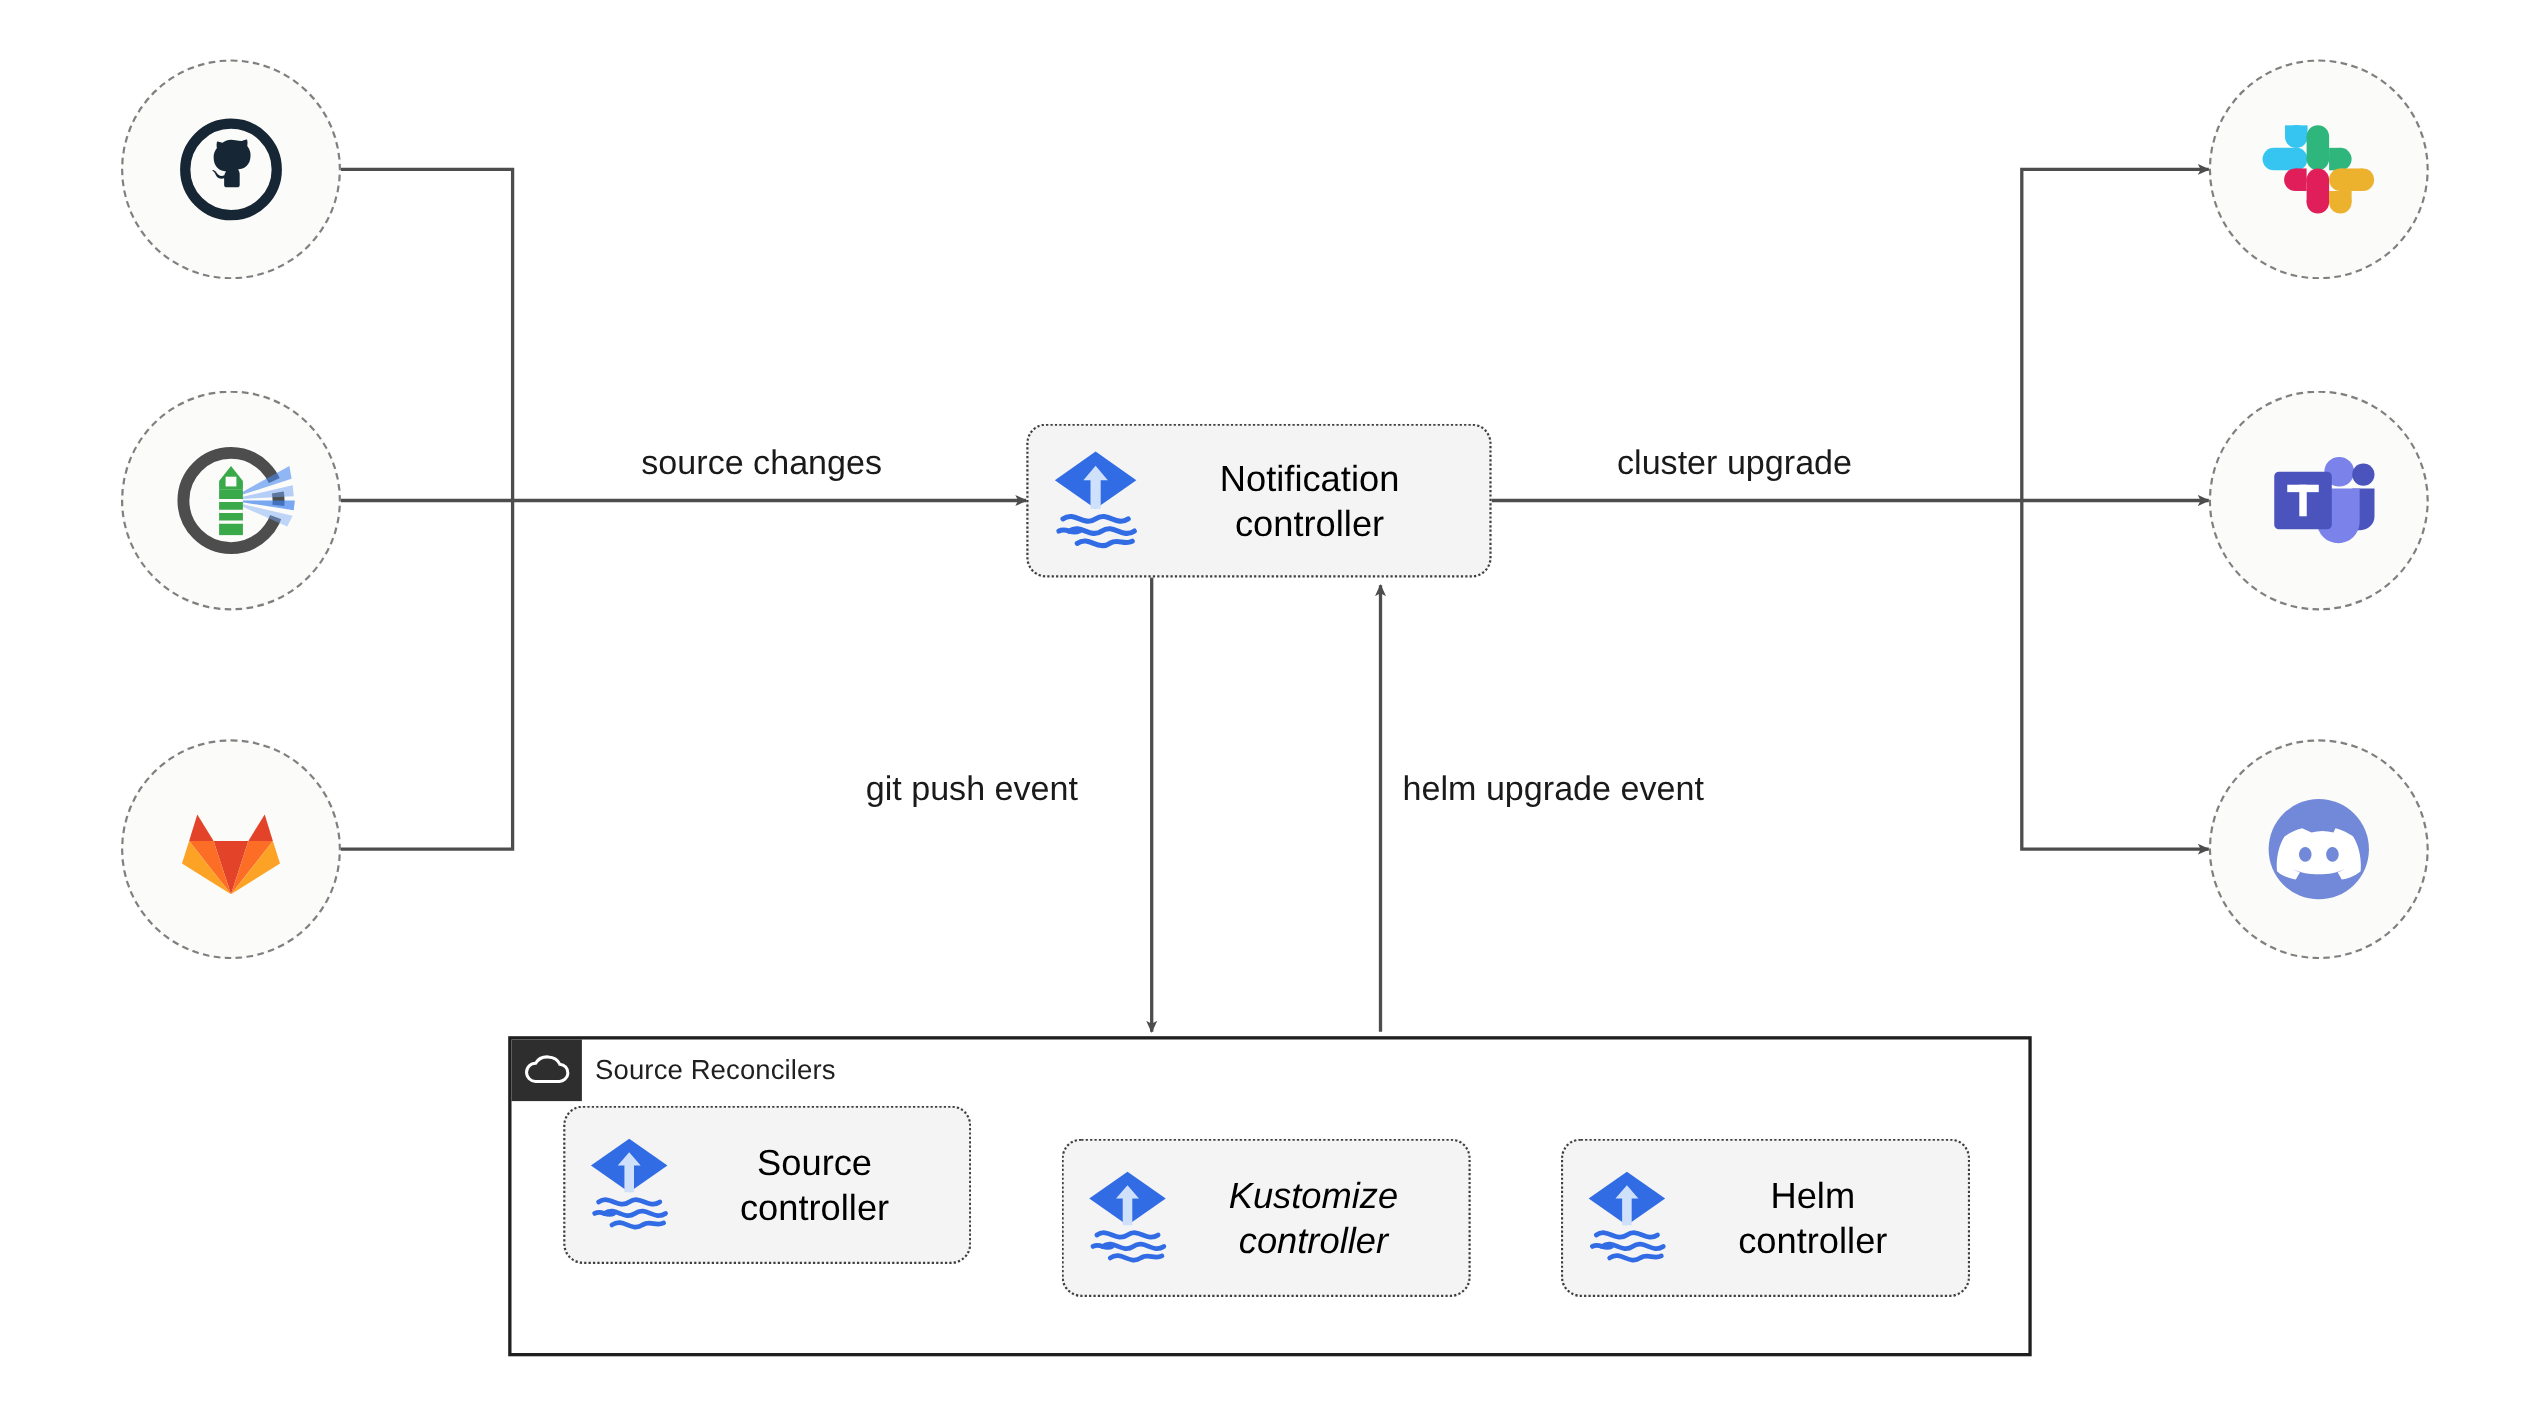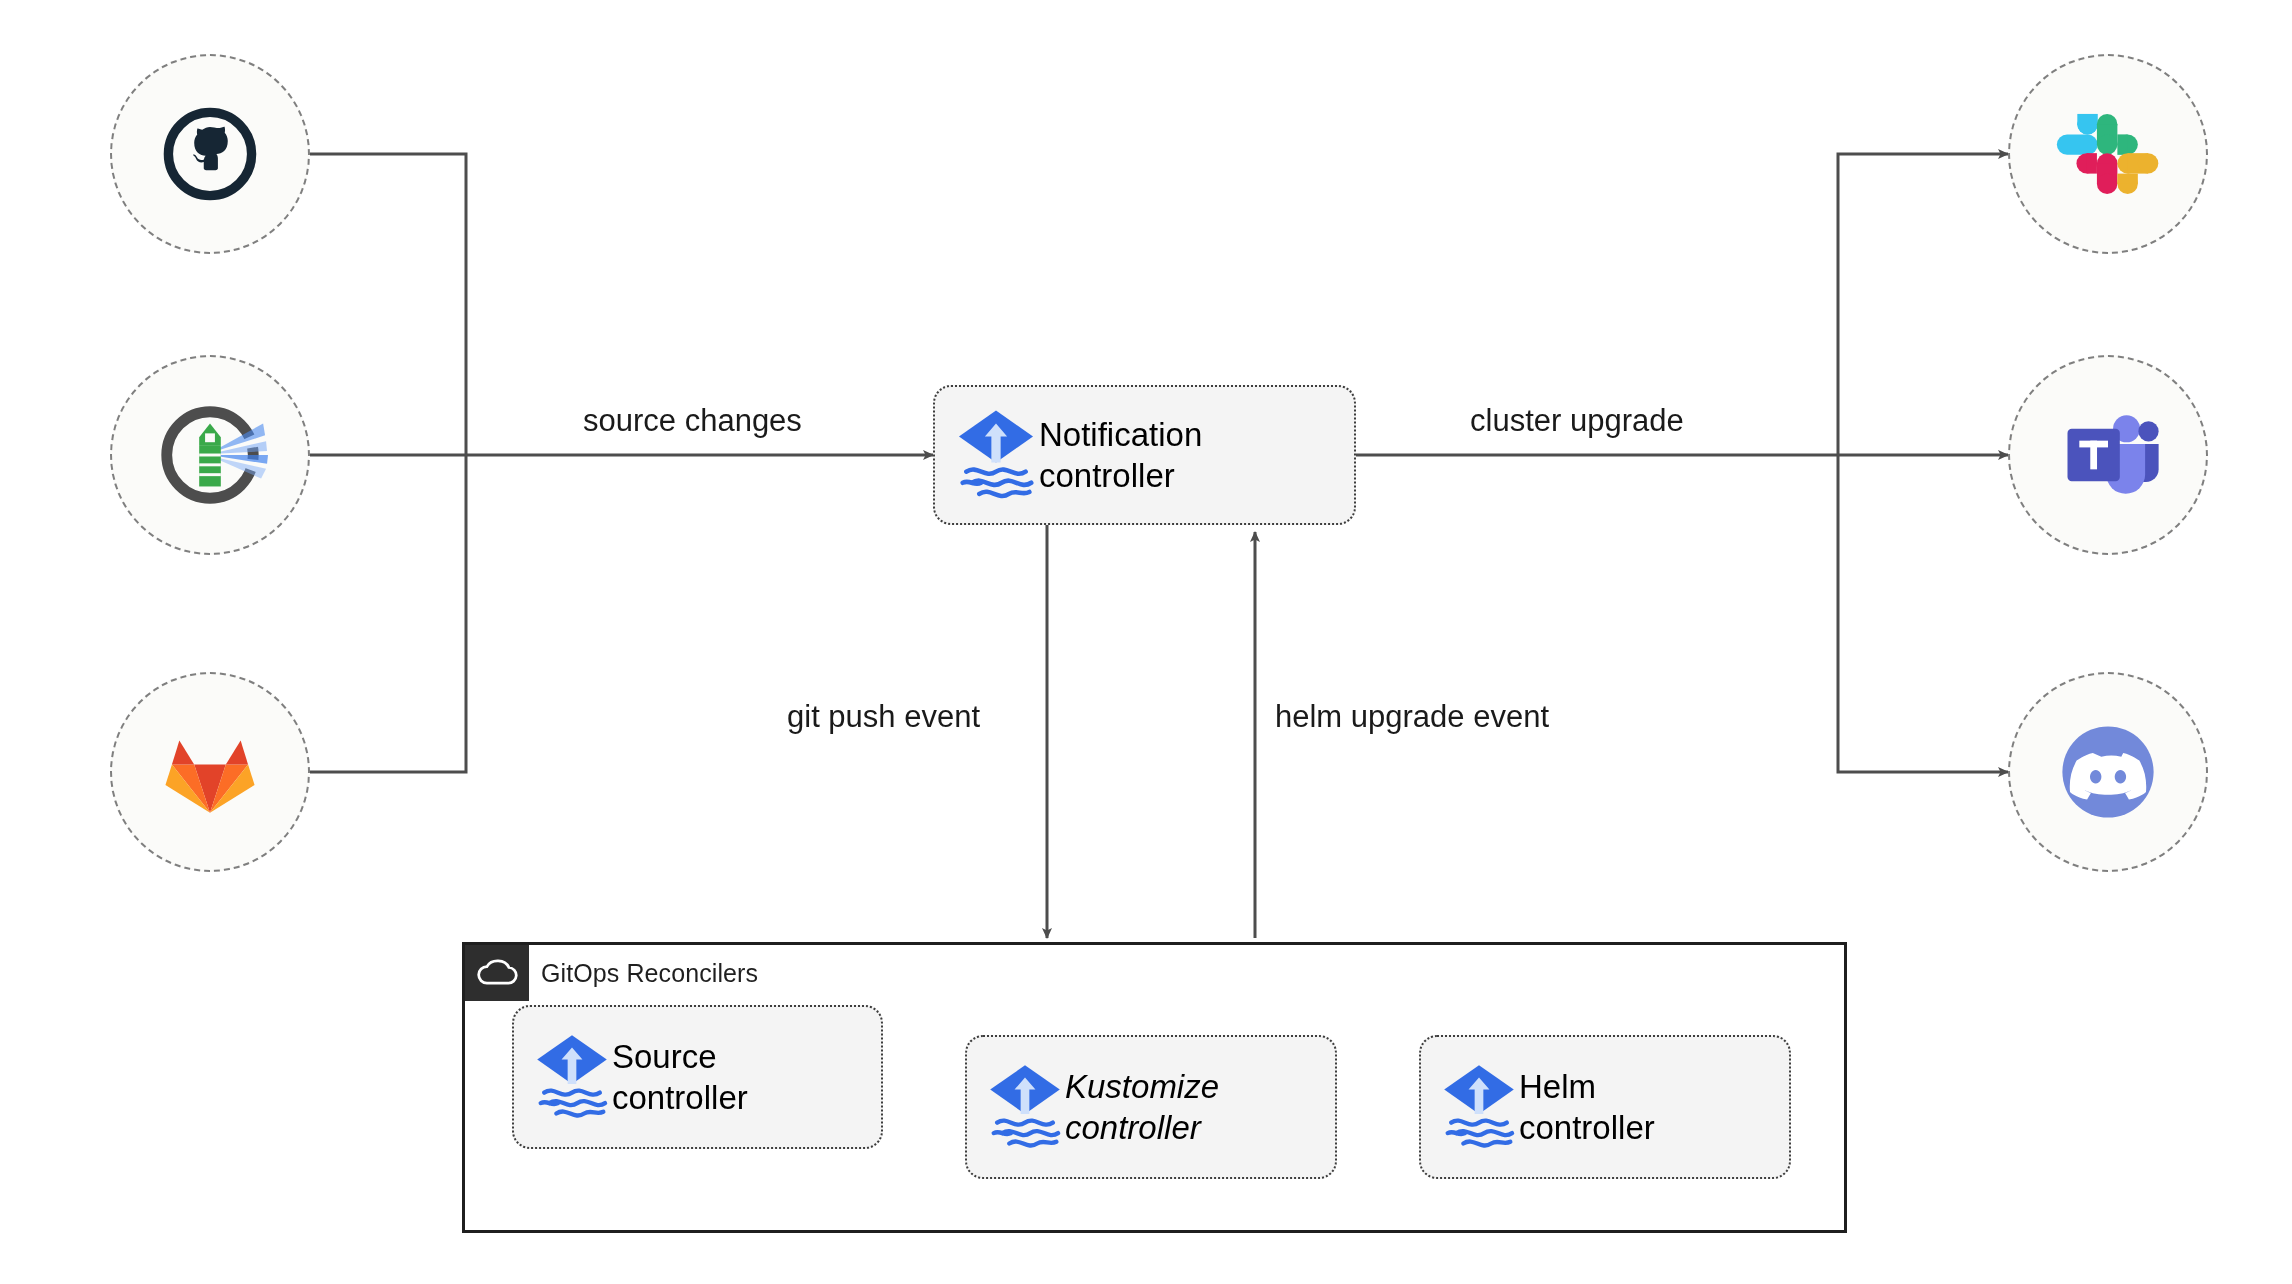--- a/index.html
+++ b/index.html
@@ -35,20 +35,21 @@
     border: 2px dotted #3d3d3d;
     border-radius: 18px;
     display: flex;
     align-items: center;
     justify-content: flex-start;
     padding-left: 18px;
   }
   .ctrl-icon { flex: 0 0 auto; display: block; }
   .ctrl-label {
     flex: 1 1 auto;
+    text-align: center;
     font-size: 33px;
     line-height: 1.25;
     color: #000000;
     font-family: "Liberation Sans", sans-serif;
     padding-right: 12px;
     white-space: pre-line;
   }
 
   
   #gitops-group {
@@ -253,21 +254,21 @@
   <span class="edge-label" style="left:787px; top:699px;text-align:right;">git push event</span>
 
   <span class="edge-label" style="left:1275px; top:699px;text-align:right;">helm upgrade event</span>
 
   <div id="gitops-group">
     <div id="gitops-badge">
       <svg width="44" height="30" viewBox="0 0 48 32">
         <path fill="none" stroke="#ffffff" stroke-width="3" d="M13,27 a9,9 0 0,1 0,-18 a13,11 0 0,1 24,1 a8,8 0 0,1 -1,17 z"></path>
       </svg>
     </div>
-    <div id="gitops-title">GitOps Reconcilers</div>
+    <div id="gitops-title">Source Reconcilers</div>
   </div>
 
   <div class="ctrl-box" style="left:512px; top:1005px; width:371px; height:144px;">
     <svg class="ctrl-icon" width="80" height="94" viewBox="0 0 92 108">
       <path fill="#326ce5" d="M46,6 L86,34 L46,62 L6,34 z"></path>
       <path fill="#cfe0fb" d="M46,20 L58,34 L51,34 L51,62 L41,62 L41,34 L34,34 z"></path>
       <g stroke="#326ce5" stroke-width="5" fill="none" stroke-linecap="round">
         <path d="M14,72 C26,64 34,80 46,72 C58,64 66,80 78,72"></path>
         <path d="M20,84 C32,76 40,92 52,84 C64,76 72,92 84,84"></path>
         <path d="M10,84 C18,80 22,88 30,84"></path>

